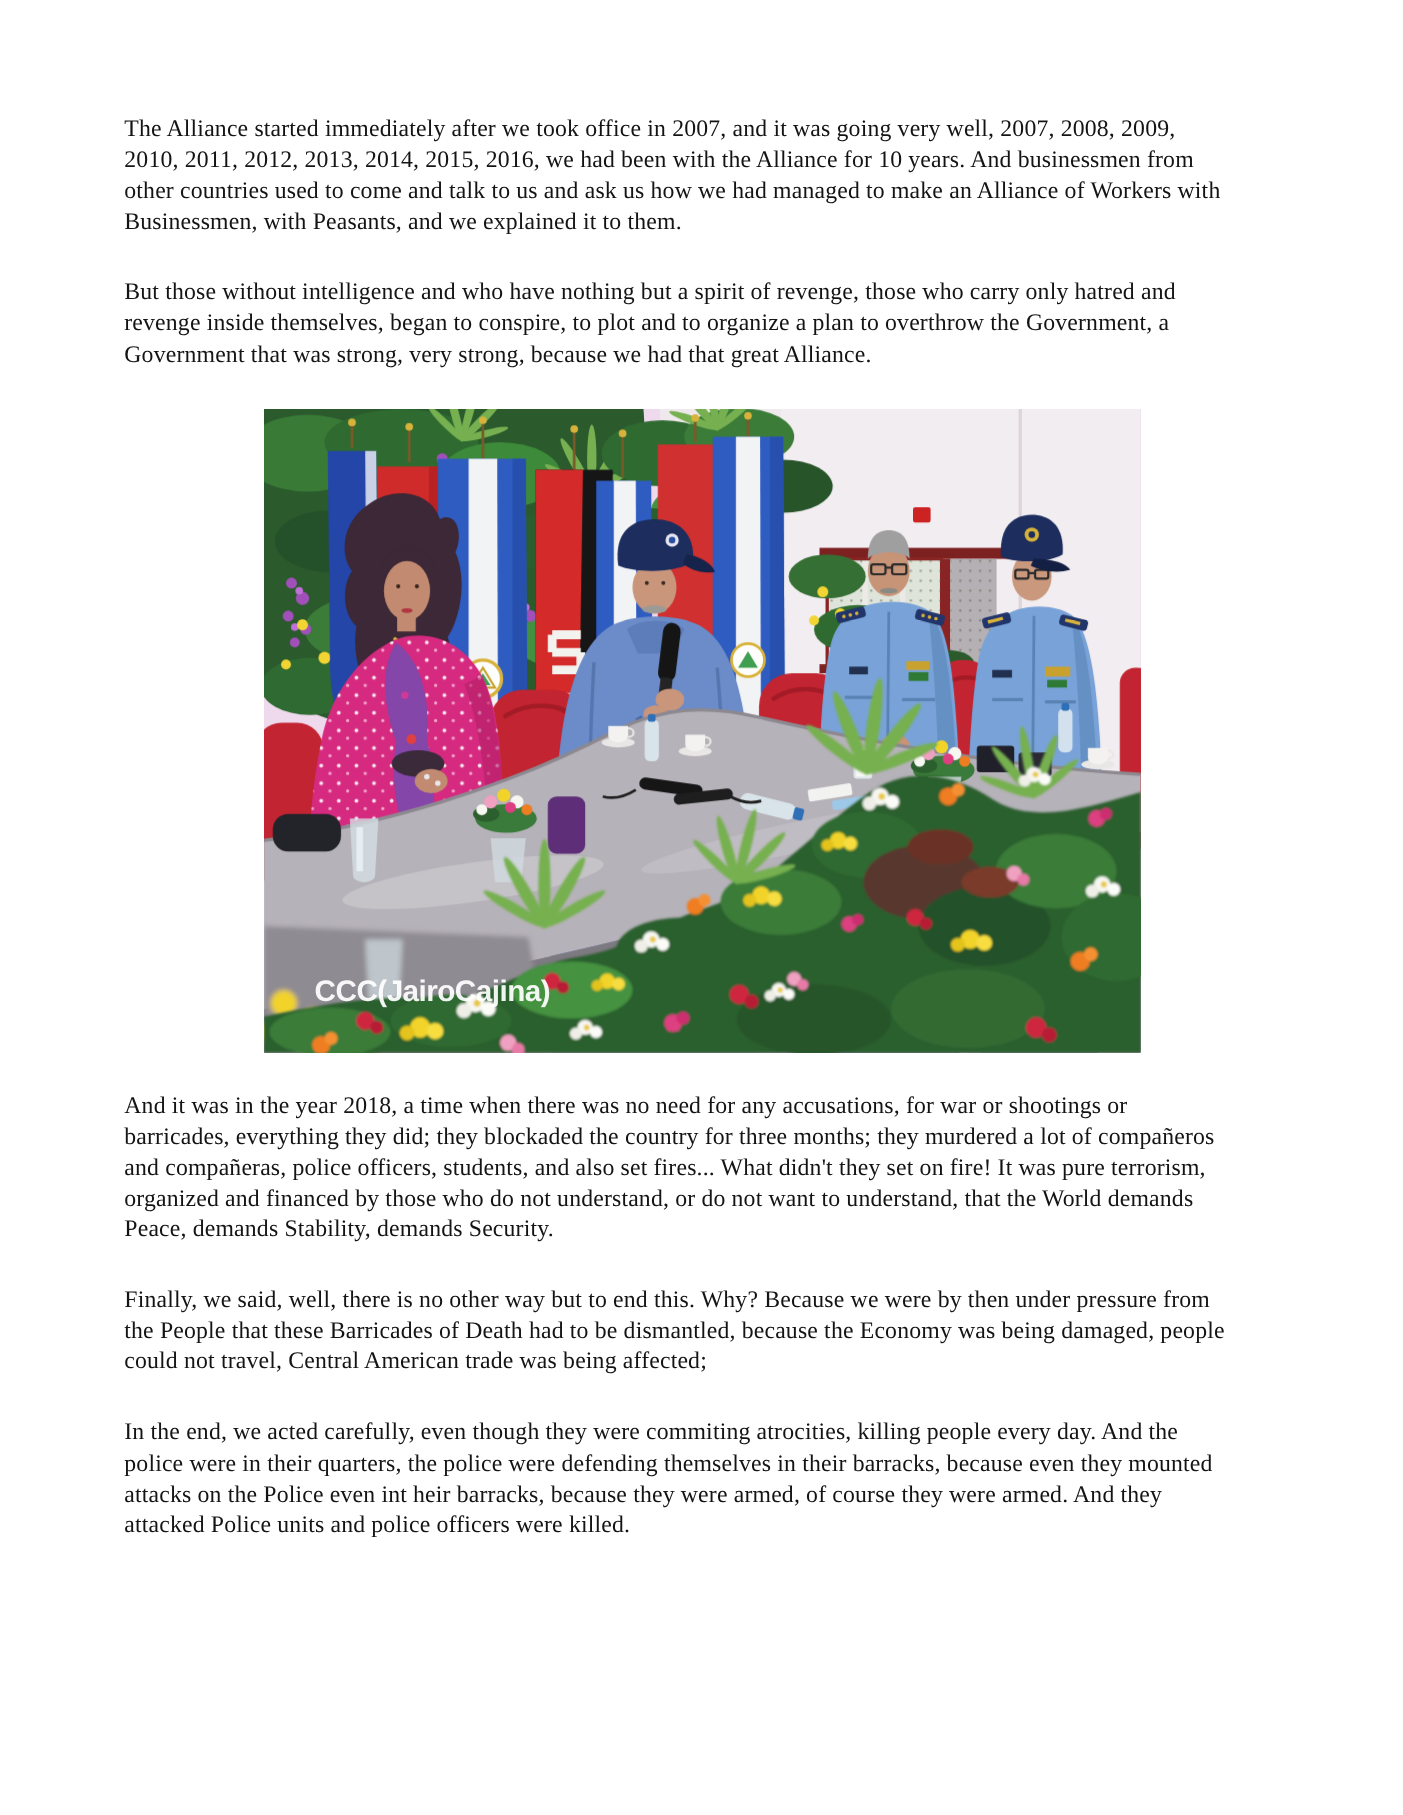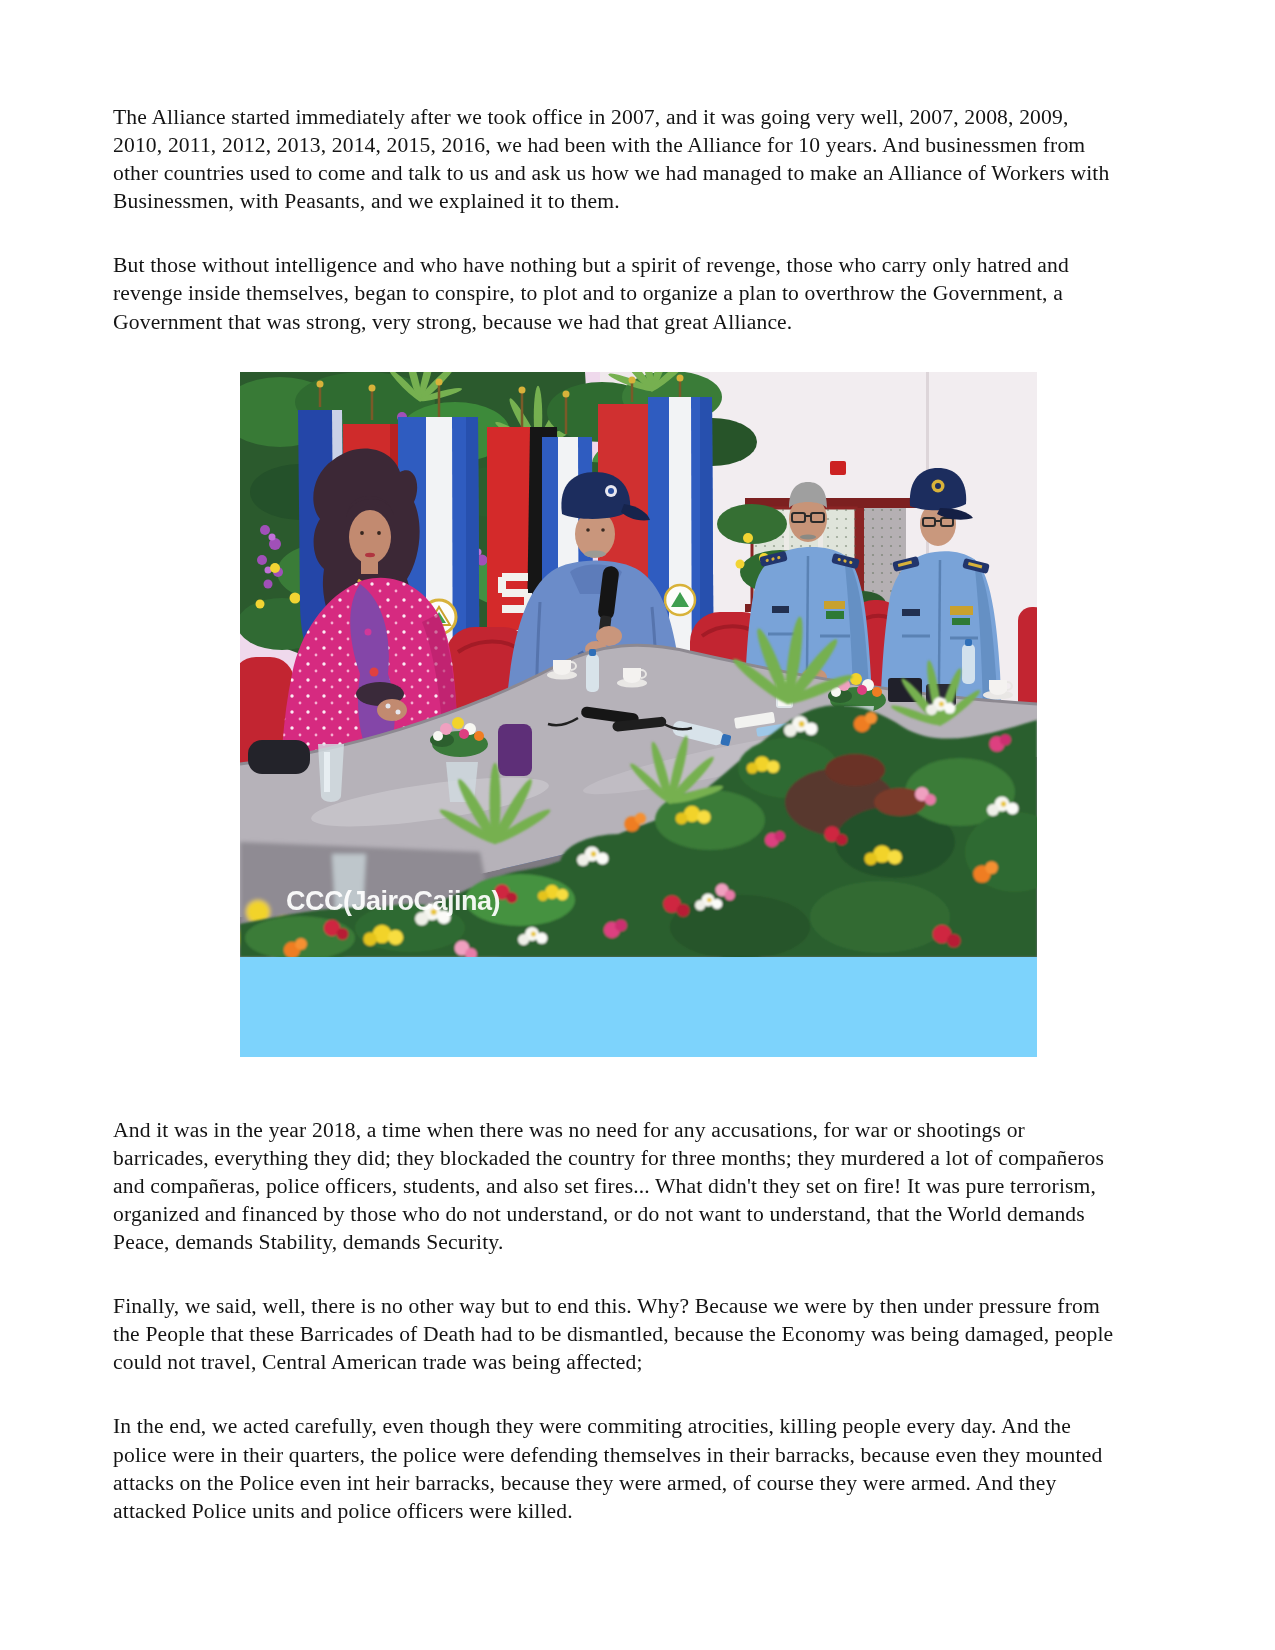--- a/index.html
+++ b/index.html
@@ -8,26 +8,26 @@
   .doc-text p{
     font-size:21.6px;
     line-height:28.1px;
     margin:0 0 36px 0;
     width:1002px;
     letter-spacing:0.15px;
     color:#141414;
     text-align:left;
   }
   figure.photo{
-    width:797px;height:685px;
-    margin:10px auto 59px auto;
+    width:797px;height:585px;
+    margin:10px auto 34px auto;
     padding:0;border:0;
     overflow:hidden;
     position:relative;
-    background:#7dd3fc;
+    background:#d946ef;
   }
   figure.photo svg{display:block;}
   .soft{filter:blur(0.5px);}
 </style>
 </head>
 <body>
 
 <div class="page">
   <div class="doc-text">
     <p>The Alliance started immediately after we took office in 2007, and it was going very well, 2007, 2008, 2009, 2010, 2011, 2012, 2013, 2014, 2015, 2016, we had been with the Alliance for 10 years. And businessmen from other countries used to come and talk to us and ask us how we had managed to make an Alliance of Workers with Businessmen, with Peasants, and we explained it to them.</p>

